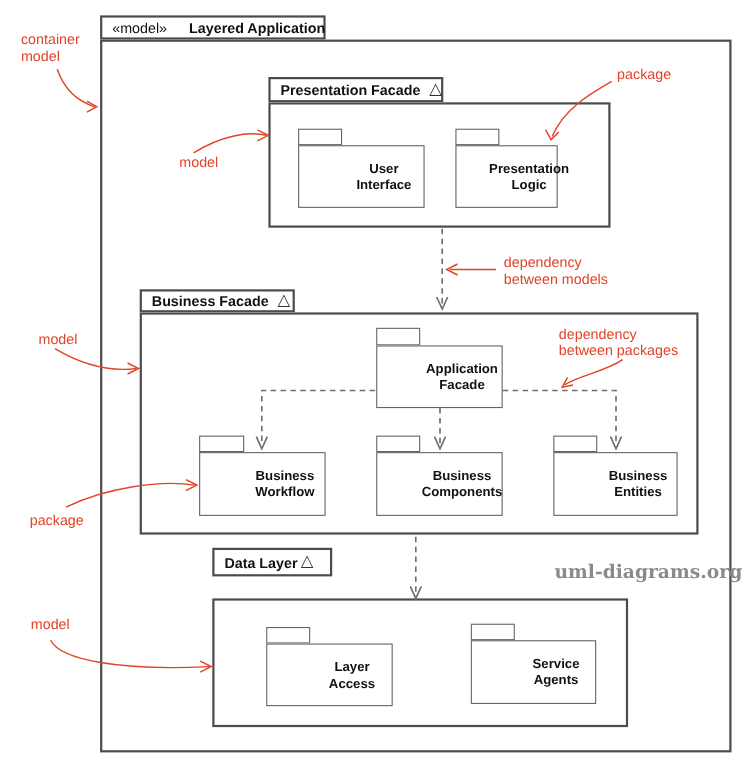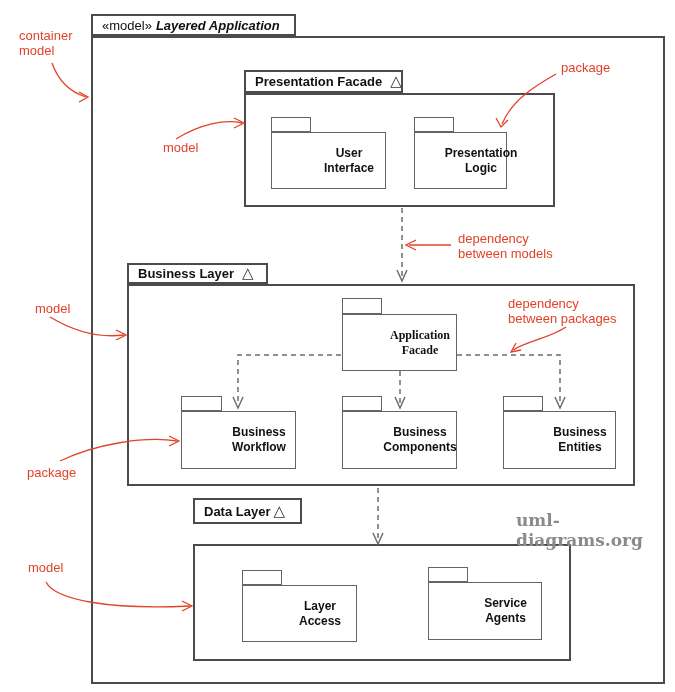--- a/index.html
+++ b/index.html
@@ -41,24 +41,23 @@
   
   .note {
     position:absolute; color:#e04327; font-size:13px; line-height:15px;
     white-space:pre-line; z-index:9;
   }
   
   .watermark {
     position:absolute; left:504px; top:510px; z-index:2;
     font-family:"DejaVu Serif", serif; font-weight:bold; font-size:17px;
     color:#8a8a8a;
-    margin-left:12px;
   }
   .stereo { font-weight:normal; }
-  .bold-title { font-weight:bold; margin-left:4px;font-style:italic; }
+  .bold-title { font-weight:bold; margin-left:20px; }
   .outer-tab-text { display:flex; align-items:center; font-size:13px; }
 </style>
 </head>
 <body>
 
 <div id="stage">
 
   <div class="layer-body" style="left:91px; top:36px; width:574px; height:648px;"></div>
   <div class="layer-tab outer-tab-text" style="left:91px; top:14px; width:205px; height:22px; ">
     <span class="stereo">«model»</span>
@@ -78,26 +77,26 @@
   </div>
 
   <div class="pkg-tab" style="left:414px; top:117px; width:40px; height:15px;"></div>
   <div class="pkg-body" style="left:414px; top:132px; width:93px; height:57px;">
     <span class="pkg-label">Presentation
 Logic</span>
   </div>
 
   <div class="layer-body" style="left:127px; top:284px; width:508px; height:202px;"></div>
   <div class="layer-tab" style="left:127px; top:263px; width:141px; height:21px;">
-    <span>Business Layer</span>
+    <span>Business Facade</span>
     <span class="tri">△</span>
   </div>
 
   <div class="pkg-tab" style="left:342px; top:298px; width:40px; height:16px;"></div>
-  <div class="pkg-body" style="left:342px; top:314px; width:115px; height:57px;font-family:Liberation Serif, serif;">
+  <div class="pkg-body" style="left:342px; top:314px; width:115px; height:57px;">
     <span class="pkg-label">Application
 Facade</span>
   </div>
 
   <div class="pkg-tab" style="left:181px; top:396px; width:41px; height:15px;"></div>
   <div class="pkg-body" style="left:181px; top:411px; width:115px; height:58px;">
     <span class="pkg-label">Business
 Workflow</span>
   </div>
 

